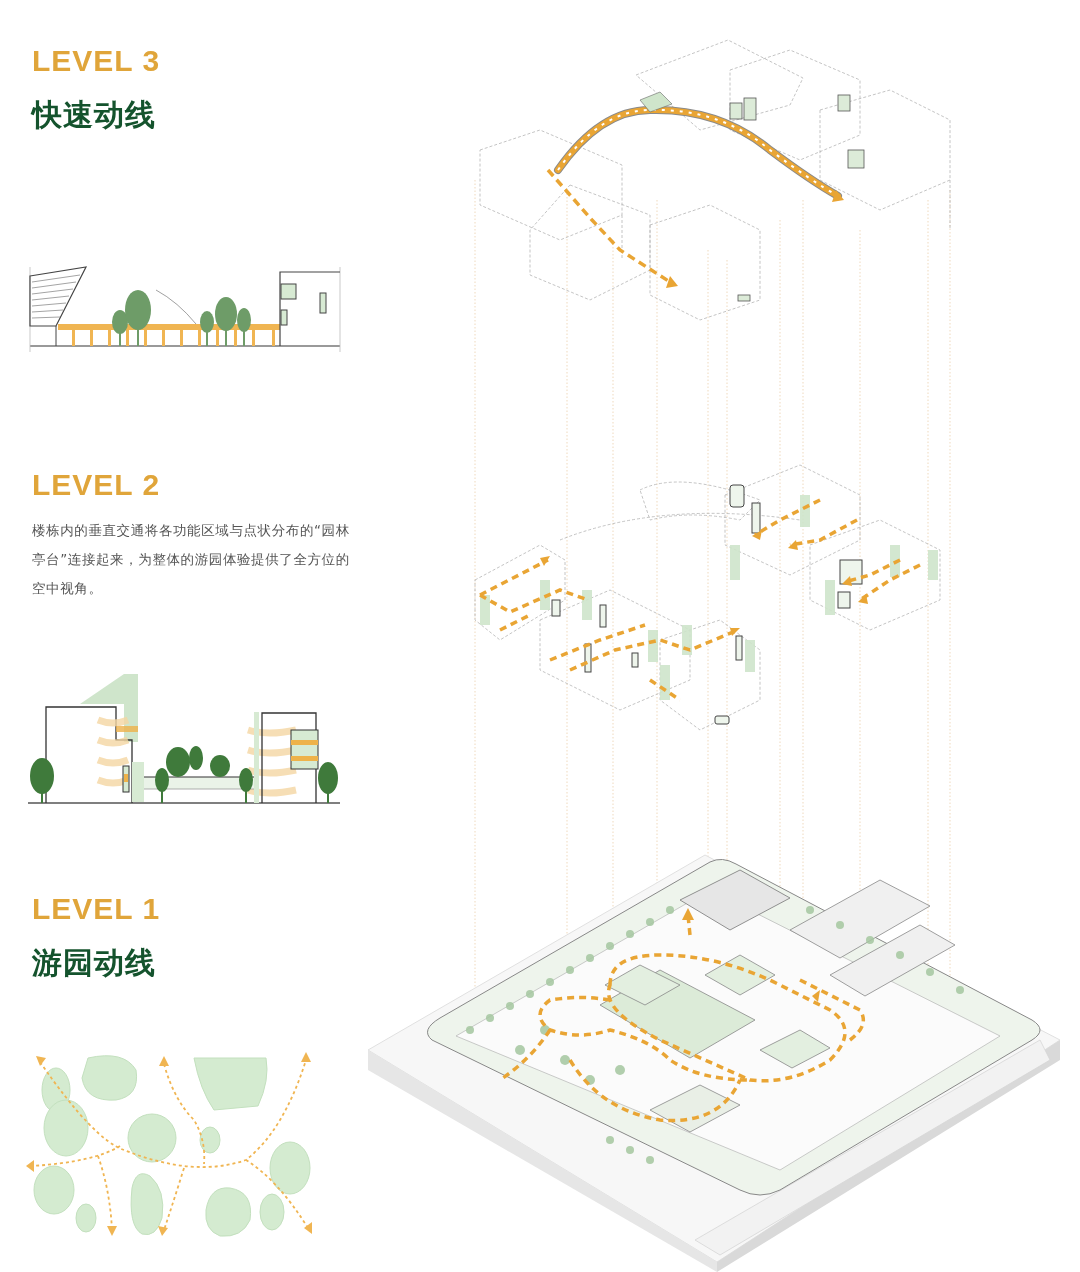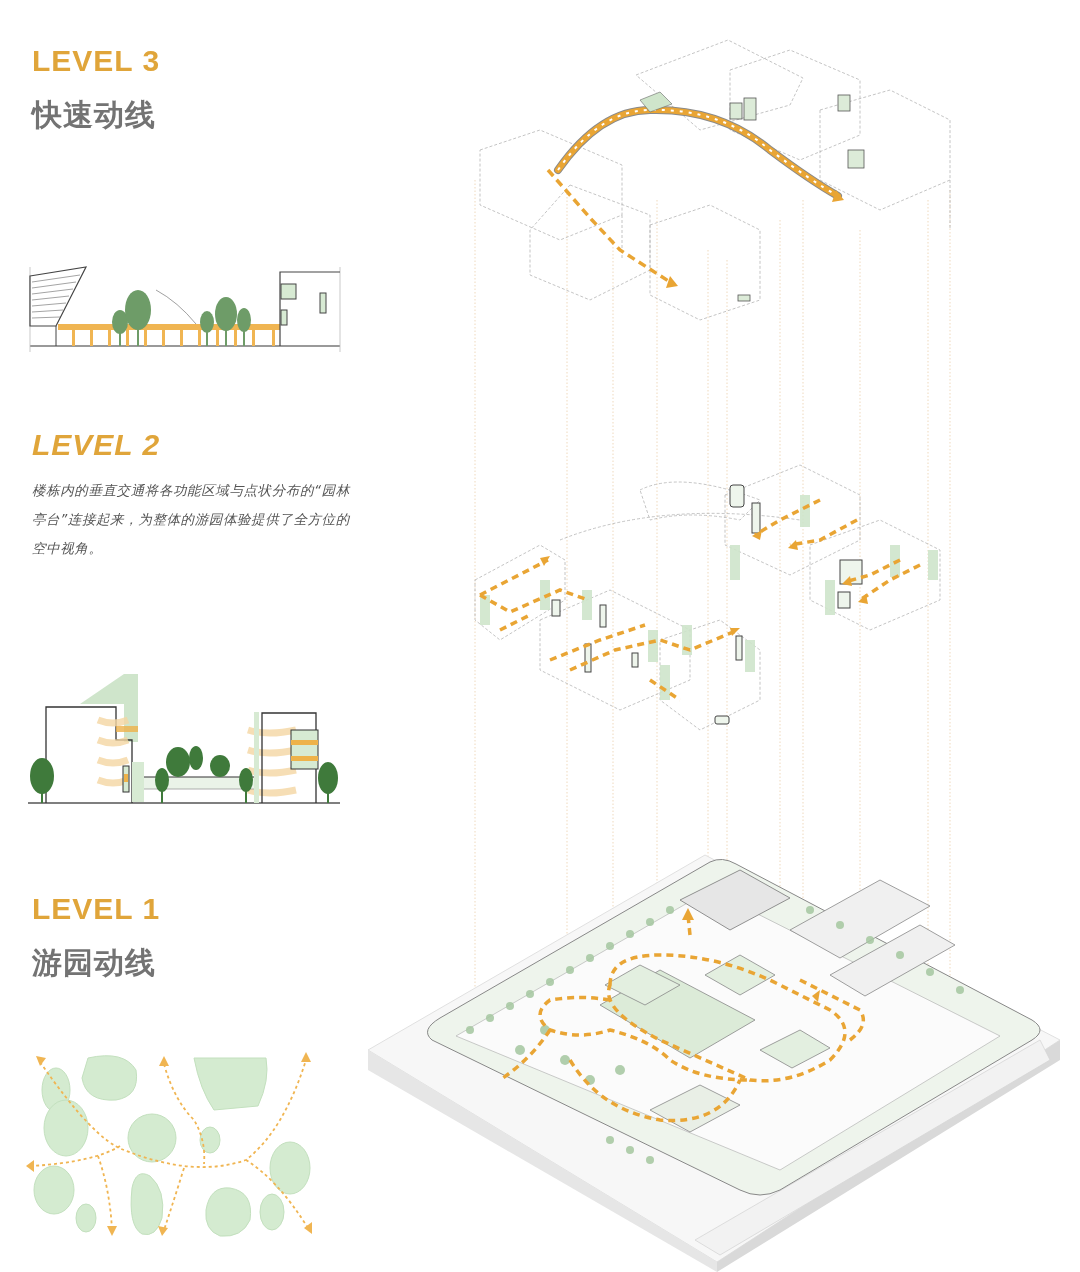--- a/index.html
+++ b/index.html
@@ -1,21 +1,21 @@
 <!DOCTYPE html>
 <html><head>
 <meta charset="utf-8">
 <style>
   html, body { margin:0; padding:0; background:#ffffff; }
   body { width:1080px; height:1272px; position:relative; overflow:hidden;
          font-family:"DejaVu Sans","Liberation Sans",sans-serif; }
   .level-block { position:absolute; left:32px; width:320px; }
   .level-label { color:#e0a53a; font-family:"Liberation Sans","DejaVu Sans",sans-serif;
                  font-size:30px; font-weight:700; letter-spacing:1px; line-height:34px; margin:0; }
-  .level-title { color:#737373; font-size:30px; font-weight:700; line-height:38px; margin:18px 0 0 0; letter-spacing:1px; }
+  .level-title { color:#14532d; font-size:30px; font-weight:700; line-height:38px; margin:18px 0 0 0; letter-spacing:1px; }
   .level-desc { color:#555; font-size:13.5px; line-height:29px; margin:14px 0 0 0; letter-spacing:0.6px; }
   .section-fig { position:absolute; left:28px; }
   svg { display:block; }
   #axo { position:absolute; left:360px; top:0; }
 </style>
 </head>
 <body>
 
 <div class="level-block" style="top:12px;margin-top:32px;">
   <h2 class="level-label">LEVEL 3</h2>
@@ -70,21 +70,21 @@
     </g>
     <path d="M128 28 Q150 40 168 62" fill="none" stroke="#777" stroke-width="0.7"></path>
 
     <polyline points="252,84 252,10 312,10" fill="none" stroke="#444" stroke-width="1.2"></polyline>
     <rect x="253" y="22" width="15" height="15" fill="#d7ead3" stroke="#444" stroke-width="1"></rect>
     <rect x="253" y="48" width="6" height="15" fill="#d7ead3" stroke="#444" stroke-width="1"></rect>
     <rect x="292" y="31" width="6" height="20" fill="#d7ead3" stroke="#444" stroke-width="1"></rect>
   </svg>
 </div>
 
-<div class="level-block" style="top:428px;font-style:italic;">
+<div class="level-block" style="top:468px;">
   <h2 class="level-label">LEVEL 2</h2>
   <p class="level-desc">楼栋内的垂直交通将各功能区域与点状分布的“园林亭台”连接起来，为整体的游园体验提供了全方位的空中视角。</p>
 </div>
 
 <div class="section-fig" style="top:670px;">
   <svg width="320" height="136" viewBox="0 0 320 136">
     <line x1="0" y1="133" x2="312" y2="133" stroke="#555" stroke-width="1.5"></line>
 
     <polygon points="52,34 96,4 96,34" fill="#cfe5cb"></polygon>
     <rect x="96" y="4" width="14" height="68" fill="#cfe5cb"></rect>

